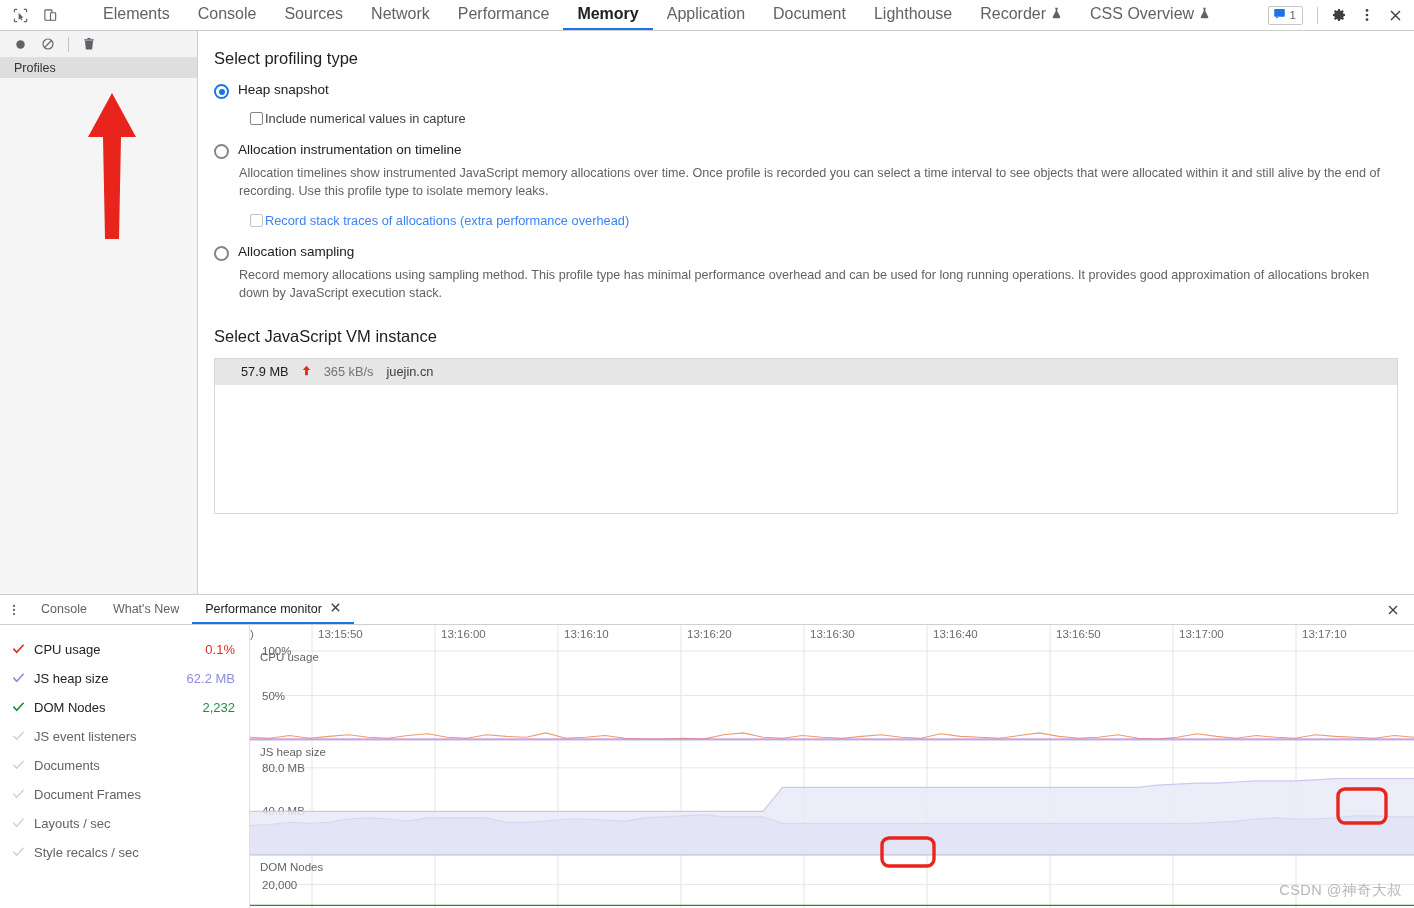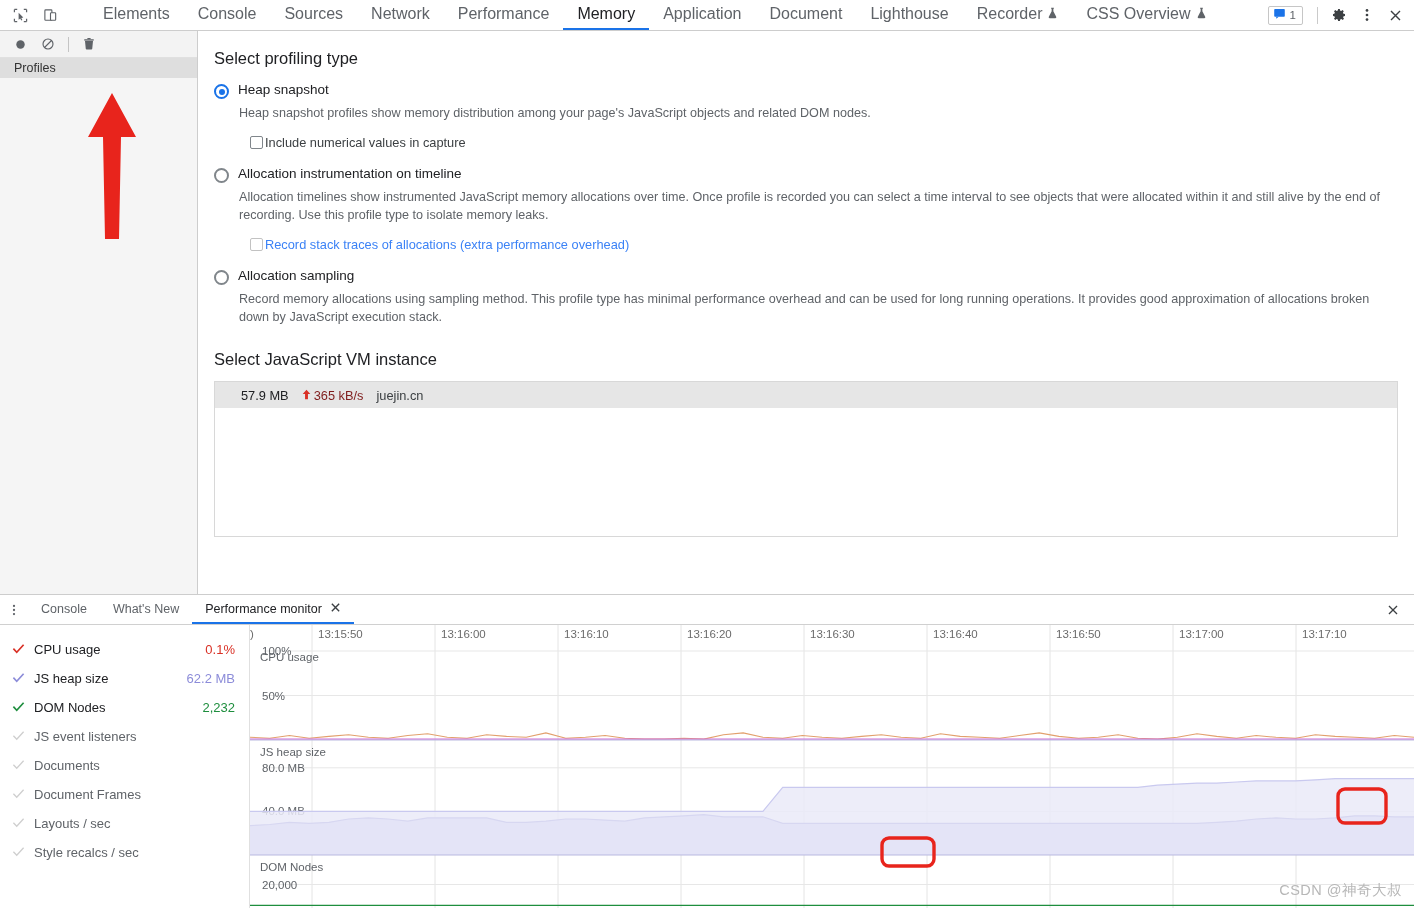--- a/index.html
+++ b/index.html
@@ -45,21 +45,21 @@
     padding: 0 14px;
     font-size: 16px;
     color: #5f6368;
     cursor: pointer;
     border-bottom: 2px solid transparent;
     white-space: nowrap;
   }
   .tab.active {
     color: #202124;
     border-bottom: 2px solid #1a73e8;
-    font-weight: 400;
+    font-weight: 700;
   }
   .tb-right {
     display: flex; align-items: center;
     padding-right: 6px; gap: 2px;
   }
   .issues-badge {
     display: flex; align-items: center; gap: 4px;
     border: 1px solid #c6c6c6;
     border-radius: 2px;
     padding: 1px 6px 1px 4px;
@@ -205,21 +205,21 @@
   .vm-row {
     display: flex; align-items: center;
     gap: 13px;
     background: #e6e6e6;
     height: 26px;
     padding: 0 0 0 26px;
     font-size: 12.8px;
     color: #202124;
     cursor: pointer;
   }
-  .vm-rate { color: #7f1d1d; display: flex; align-items: center; gap: 3px; }
+  .vm-rate { color: #737373; display: flex; align-items: center; gap: 13px; }
   .vm-host { color: #3c4043; }
 
   
   .drawer {
     position: absolute;
     left: 0; top: 594px;
     width: 1414px; height: 314px;
     background: #fff;
     border-top: 1px solid #cdcdcd;
   }
@@ -427,21 +427,20 @@
   </div>
 
   <div class="content">
     <div class="sec-title">Select profiling type</div>
 
     <div class="opt-block">
       <div class="opt-row">
         <div class="radio checked"></div>
         <div class="opt-label">Heap snapshot</div>
       </div>
-      <div class="opt-desc">Heap snapshot profiles show memory distribution among your page's JavaScript objects and related DOM nodes.</div>
       <div class="cb-row">
         <div class="cbox"></div>
         <div class="cb-label">Include numerical values in capture</div>
       </div>
     </div>
 
     <div class="opt-block">
       <div class="opt-row">
         <div class="radio"></div>
         <div class="opt-label">Allocation instrumentation on timeline</div>

